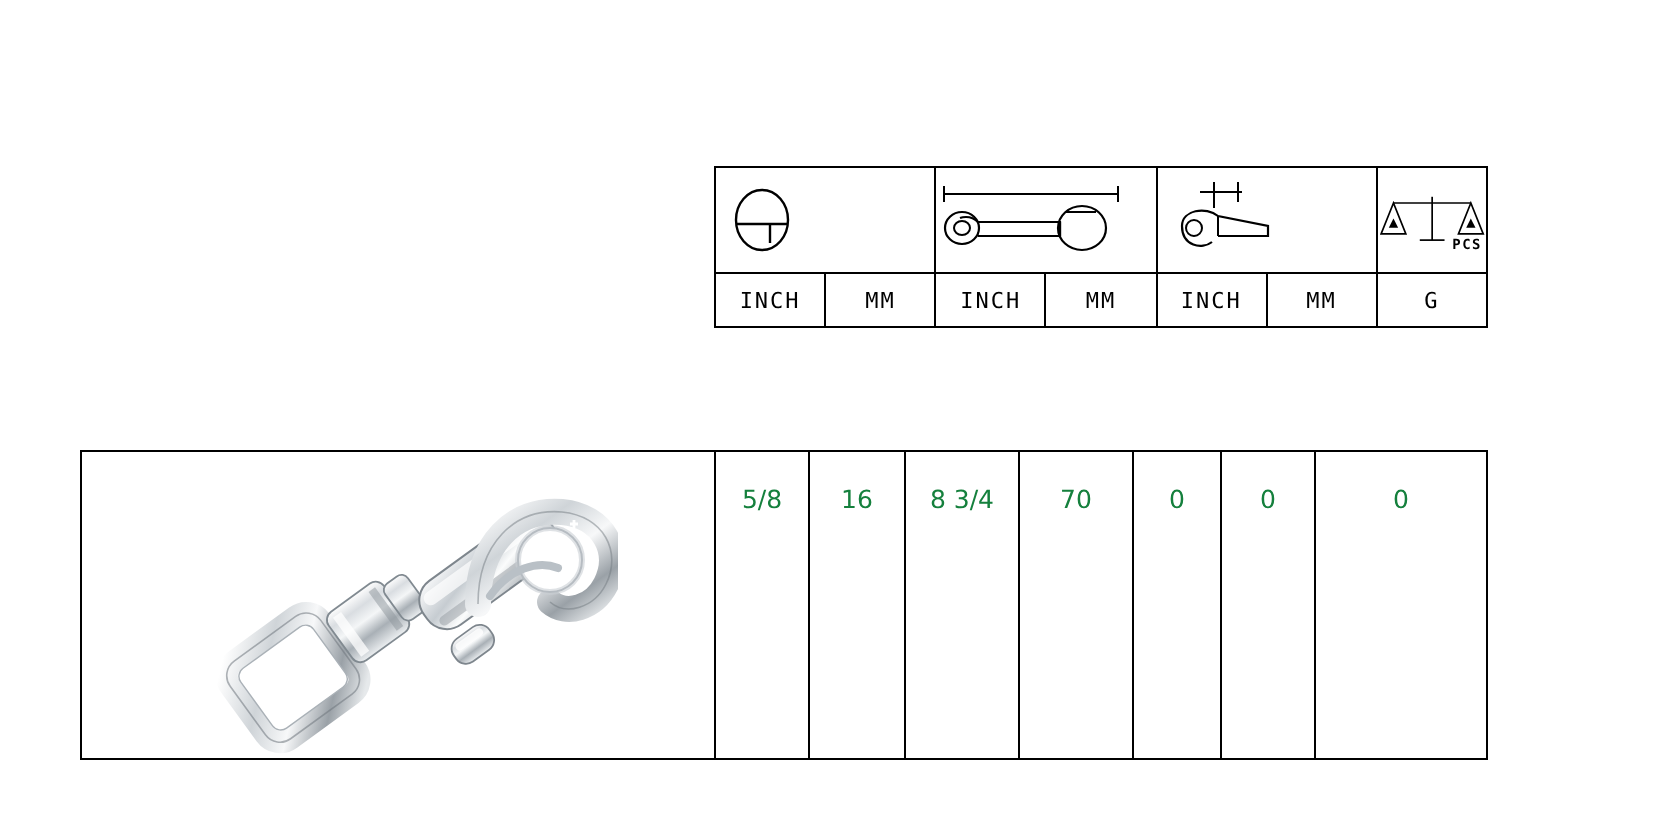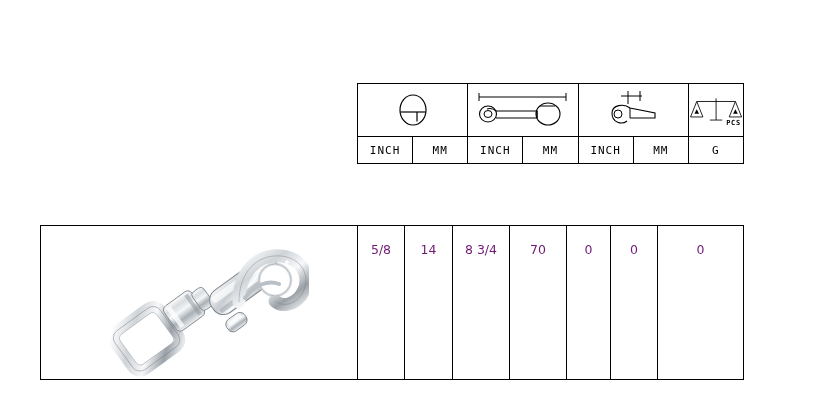--- a/index.html
+++ b/index.html
@@ -50,42 +50,41 @@
   }
   .unit-cell {
     height: 26px;
     font-size: 10.5px;
     margin-top: 20px;
   }
 
   .icon-wrap {
     display: flex;
     align-items: center;
-    justify-content: center;
     height: 52px;
   }
 
   
   .prod-row {
     position: absolute;
     left: 40px;
     top: 225px;
     width: 704px;
     height: 155px;
     border-collapse: collapse;
     table-layout: fixed;
   }
   .prod-row td {
     border: 1px solid #000;
     padding: 0;
     vertical-align: top;
     text-align: center;
     font-size: 12.5px;
     font-family: "DejaVu Sans", sans-serif;
-    color: #701a75;
+    color: #15803d;
   }
   .prod-row td.value {
     padding-top: 16px;
   }
   .img-cell {
     position: relative;
   }
 
   
   .hook {
@@ -245,21 +244,21 @@
               <rect x="138" y="86" width="22" height="14" rx="6" ry="6" fill="url(#met1)" stroke="#7e868d" stroke-width="0.9"></rect>
               <rect x="141" y="88" width="16" height="4" rx="2" ry="2" fill="#ffffff" opacity="0.8"></rect>
             </g>
 
             <path d="M196 34 L200 34 M198 32 L198 36" stroke="#ffffff" stroke-width="1.4"></path>
             <path d="M70 120 L74 120 M72 118 L72 122" stroke="#ffffff" stroke-width="1.2"></path>
           </svg>
         </div>
       </td>
       <td class="value">5/8</td>
-      <td class="value">14</td>
+      <td class="value">16</td>
       <td class="value">8 3/4</td>
       <td class="value">70</td>
       <td class="value">0</td>
       <td class="value">0</td>
       <td class="value">0</td>
     </tr>
   </tbody>
     </table>
 
 </div>

